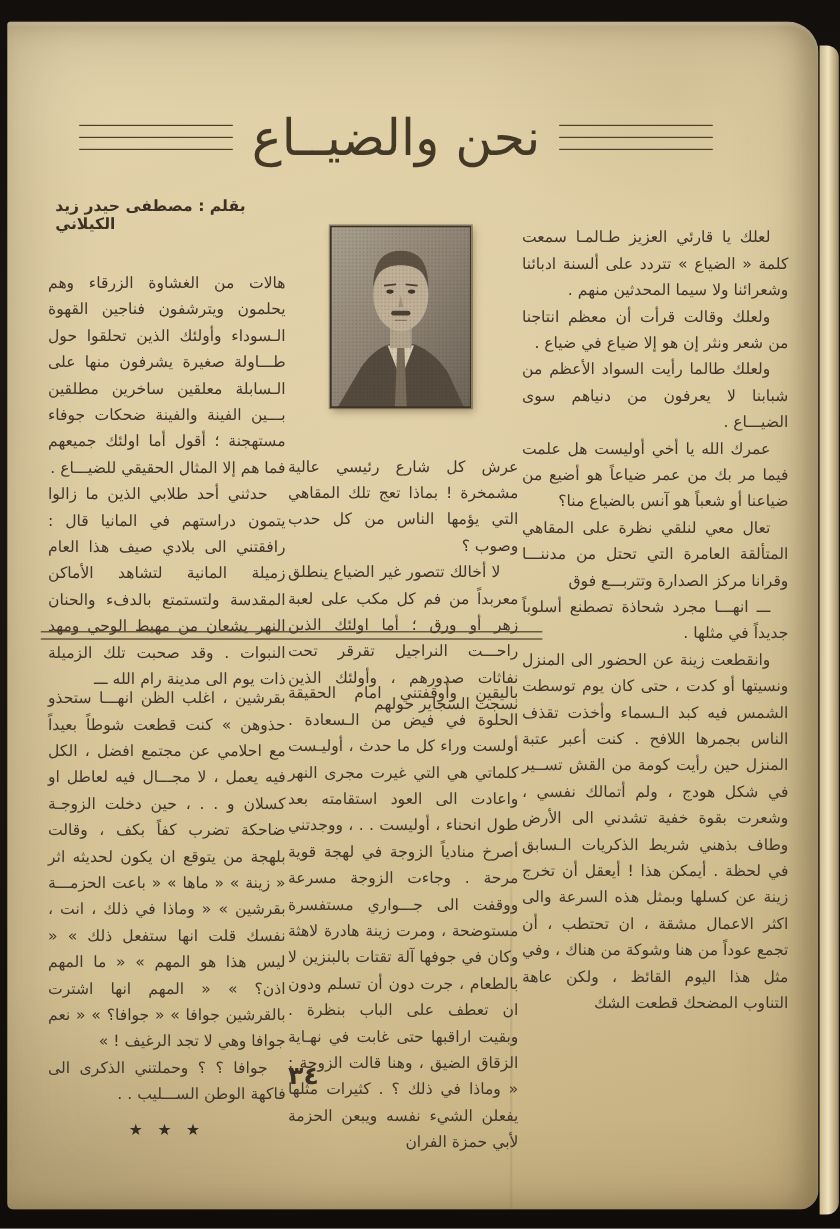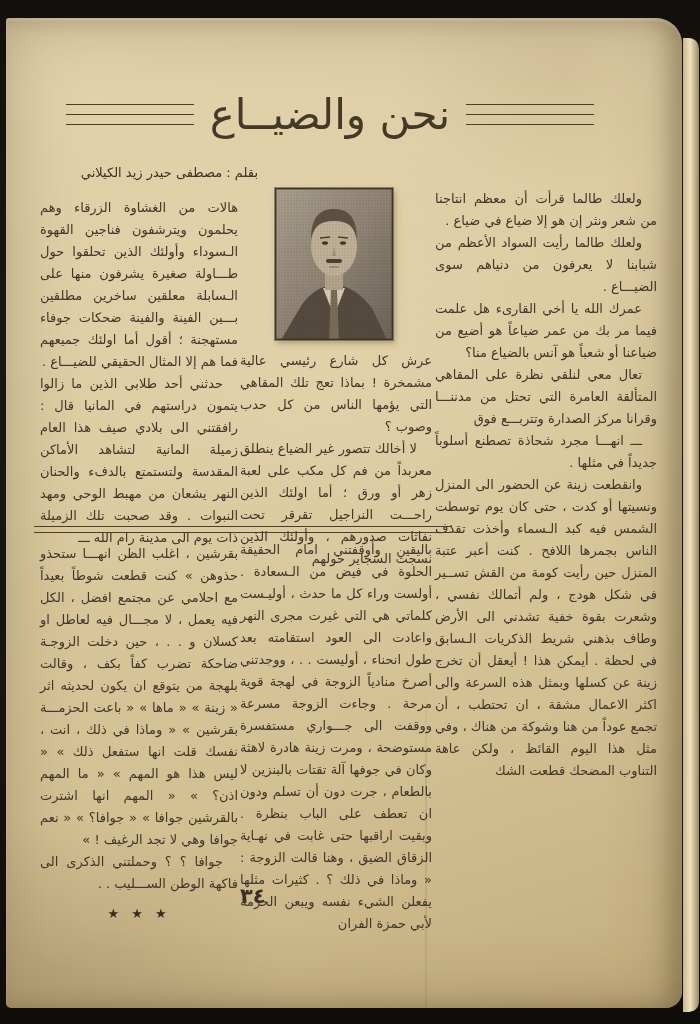--- a/index.html
+++ b/index.html
@@ -39,35 +39,35 @@
   }
   .rule-group{width:128px;display:flex;flex-direction:column;gap:9px;}
   .rule-group .rule{height:0;border-top:1.6px solid #4c3d2a;}
   .main-title{
     margin:0 16px;font-size:42px;font-weight:400;color:#443827;
     direction:rtl;white-space:nowrap;letter-spacing:1px;
   }
   
   .byline{
     position:absolute;left:40px;top:147px;width:212px;
-    direction:rtl;text-align:right;font-size:13px;font-weight:400;color:#3d3226;
+    direction:rtl;text-align:left;font-size:13px;font-weight:700;color:#3d3226;
   }
   
   .photo{
     position:absolute;left:269px;top:170px;width:118px;height:152px;
     box-shadow:0 0 0 1px rgba(60,48,34,.45), 2px 3px 6px rgba(70,55,30,.35);
   }
   .photo svg{display:block;width:100%;height:100%;}
   
   .col{
     position:absolute;direction:rtl;text-align:justify;
     font-size:13px;line-height:22px;color:#41362a;
   }
   .col p{margin:0;text-indent:15px;}
-  .col p.cont{text-indent:0;}
+  .col p.cont{text-indent:0;margin-top:29px;}
   .col-right{left:429px;top:170px;width:222px;}
   .col-left-top{left:34px;top:179px;width:198px;}
   .col-mid-top{left:234px;top:332px;width:192px;}
   .col-mid-bottom{left:234px;top:521px;width:192px;}
   .col-left-bottom{left:34px;top:525px;width:198px;}
   .separator{
     position:absolute;left:28px;top:508px;width:418px;height:5px;
     border-top:1.8px solid #4c3e2c;border-bottom:1.2px solid #4c3e2c;
   }
   .stars{
@@ -129,23 +129,24 @@
         <ellipse cx="68" cy="55" rx="3" ry="1.8" fill="#3d342a"></ellipse>
         <path d="M59,58 L57,68 L61,68 Z" fill="#a3927a"></path>
         <rect x="51" y="71" width="16" height="4" rx="2" fill="#4a4033"></rect>
         <path d="M54,79 L64,79" stroke="#8a7a64" stroke-width="1.2"></path>
         <rect width="118" height="152" fill="url(#ht)" opacity="0.42"></rect>
         <rect x="0.7" y="0.7" width="116.6" height="150.6" fill="none" stroke="#3c332a" stroke-width="1.4"></rect>
       </svg>
     </div>
 
     <div class="col col-right">
-      <p>ولعلك طالما قرأت أن معظم انتاجنا من شعر ونثر إن هو إلا ضياع في ضياع .</p>
+      <p>لعلك يا قارئي العزيز طـالمـا سمعت كلمة « الضياع » تتردد على ألسنة ادبائنا وشعرائنا ولا سيما المحدثين منهم .</p>
+      <p>ولعلك وقالت قرأت أن معظم انتاجنا من شعر ونثر إن هو إلا ضياع في ضياع .</p>
       <p>ولعلك طالما رأيت السواد الأعظم من شبابنا لا يعرفون من دنياهم سوى الضيـــاع .</p>
-      <p>عمرك الله يا أخي القارىء هل علمت فيما مر بك من عمر ضياعاً هو أضيع من ضياعنا أو شعباً هو آنس بالضياع منا؟</p>
+      <p>عمرك الله يا أخي أوليست هل علمت فيما مر بك من عمر ضياعاً هو أضيع من ضياعنا أو شعباً هو آنس بالضياع منا؟</p>
       <p>تعال معي لنلقي نظرة على المقاهي المتألقة العامرة التي تحتل من مدننـــا وقرانا مركز الصدارة وتتربـــع فوق</p>
       <p>ـــ انهـــا مجرد شحاذة تصطنع أسلوباً جديداً في مثلها .</p>
       <p>وانقطعت زينة عن الحضور الى المنزل ونسيتها أو كدت ، حتى كان يوم توسطت الشمس فيه كبد الـسماء وأخذت تقذف الناس بجمرها اللافح . كنت أعبر عتبة المنزل حين رأيت كومة من القش تســير في شكل هودج ، ولم أتمالك نفسي ، وشعرت بقوة خفية تشدني الى الأرض وطاف بذهني شريط الذكريات الـسابق في لحظة . أيمكن هذا ! أيعقل أن تخرج زينة عن كسلها وبمثل هذه السرعة والى اكثر الاعمال مشقة ، ان تحتطب ، أن تجمع عوداً من هنا وشوكة من هناك ، وفي مثل هذا اليوم القائظ ، ولكن عاهة التناوب المضحك قطعت الشك</p>
     </div>
 
     <div class="col col-mid-top">
       <p class="cont">عرش كل شارع رئيسي عالية مشمخرة ! بماذا تعج تلك المقاهي التي يؤمها الناس من كل حدب وصوب ؟</p>
       <p>لا أخالك تتصور غير الضياع ينطلق معربداً من فم كل مكب على لعبة زهر أو ورق ؛ أما اولئك الذين راحـــت النراجيل تقرقر تحت نفاثات صدورهم ، وأولئك الذين نسجت السجاير حولهم</p>
     </div>
 

